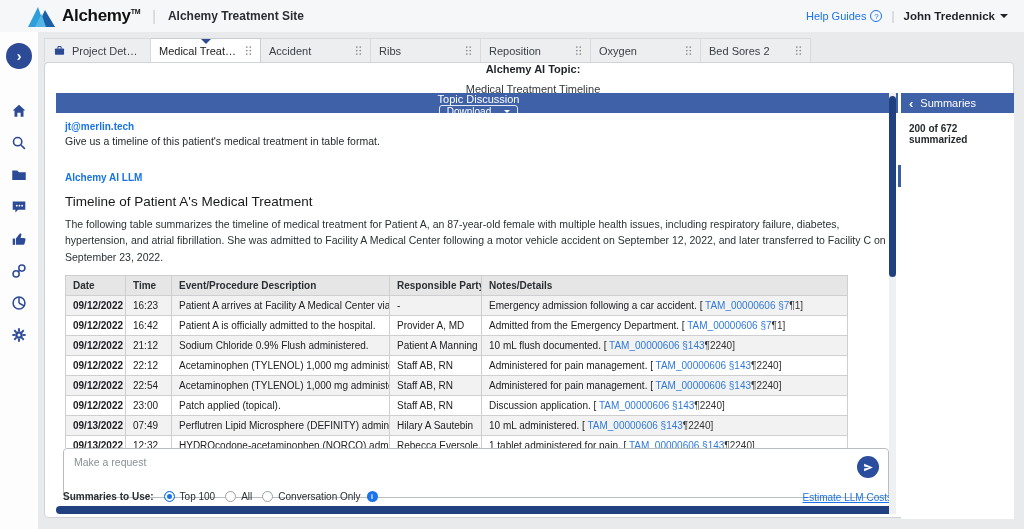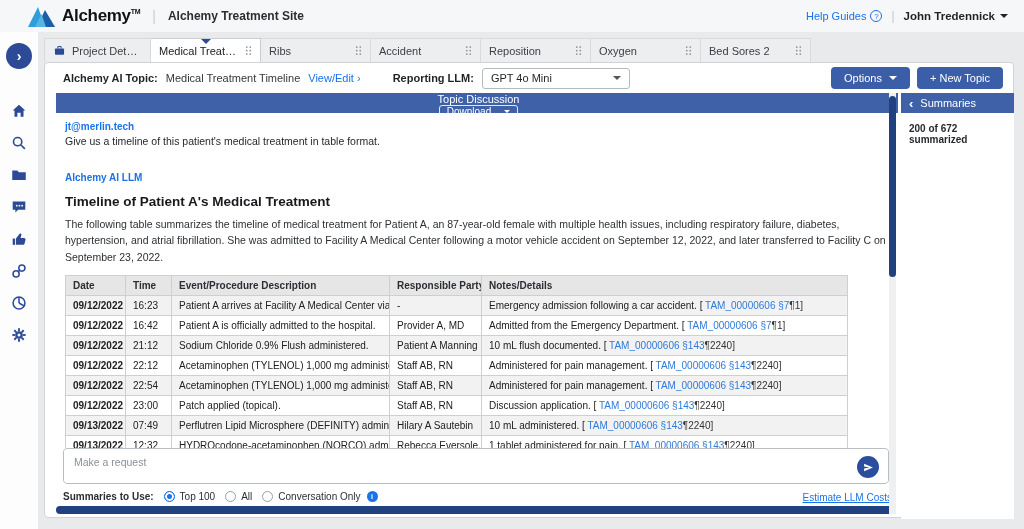--- a/index.html
+++ b/index.html
@@ -53,21 +53,21 @@
   .drag-dots{ display:flex; }
   .drag-dots svg{ width:7px; height:11px; display:block; }
   .tab-caret{ position:absolute; top:0; left:50%; transform:translateX(-50%);
     width:0; height:0; border-left:5px solid transparent; border-right:5px solid transparent;
     border-top:5px solid #2d4a97; }
   
   .card{
     position:absolute; left:44px; top:62px; width:970px; height:456px;
     background:#fff; border:1px solid #d0d4d8; border-radius:4px;
   }
-  .topic-row{ height:30px; display:flex; align-items:center; padding:0 10px 0 18px; font-size:11px; gap:8px; }
+  .topic-row{ height:30px; display:flex; align-items:center; padding:0 10px 0 18px; font-size:11px; gap:8px;flex-direction:column; }
   .topic-label{ font-weight:bold; color:#1f2328; }
   .topic-value{ color:#33383d; }
   .view-edit{ color:#1a73e8; cursor:pointer; margin-right:24px; }
   .llm-label{ font-weight:bold; color:#1f2328; }
   .llm-select{
     width:148px; height:21px; border:1px solid #b6bbbf; border-radius:3px; background:#fff;
     font-size:11px; color:#24282c; display:flex; align-items:center; padding:0 8px; position:relative; cursor:pointer;
   }
   .llm-select .caret-dn{ position:absolute; right:8px; color:#555; }
   .topic-actions{ margin-left:auto; display:flex; gap:7px; }
@@ -83,37 +83,37 @@
     display:flex; align-items:center; justify-content:space-between; padding:0 6px 0 9px;flex-direction:column;
   }
   .download-btn{ font-size:10px; color:#fff; background:transparent; border:1px solid rgba(255,255,255,.85);
     border-radius:3px; height:15px; padding:0 7px; display:flex; align-items:center; gap:13px; cursor:pointer;
     font-family:"Liberation Sans", sans-serif;justify-content:flex-end; }
   .download-btn .caret-dn{ border-left-width:3px; border-right-width:3px; border-top-width:3px; }
   .disc-body{ height:335px; overflow:hidden; padding:6px 8px 0 9px; position:relative; }
   .sender{ color:#1a73e8; font-size:10px; font-weight:bold; margin-top:2px; }
   .msg-text{ font-size:10.5px; color:#25292d; margin-top:3px; }
   .ai-sender{ margin-top:25px; }
-  .ai-heading{ font-size:13.5px; font-weight:bold; color:#17191c; margin-top:11px; }
+  .ai-heading{ font-size:13.5px; font-weight:normal; color:#17191c; margin-top:11px; }
   .ai-paragraph{ font-size:10.5px; color:#2c3136; line-height:1.55; margin-top:7px; width:824px; }
   .table-wrap{ margin-top:10px; height:205px; overflow:hidden; width:783px; }
   table.tl{ border-collapse:collapse; table-layout:fixed; width:782px; font-size:10px; }
   table.tl th, table.tl td{ border:1px solid #cfcfcf; padding:4px 7px; text-align:left; vertical-align:top;
     white-space:nowrap; overflow:hidden; }
   table.tl th{ background:#e6e6e6; font-weight:bold; color:#2b2f33; }
   table.tl tbody tr:nth-child(odd) td{ background:#f2f2f2; }
   table.tl tbody tr:nth-child(even) td{ background:#ffffff; }
   td.c-date{ font-weight:bold; }
   a.cite{ color:#2f7ad9; text-decoration:none; cursor:pointer; }
   .cite-tail{ color:#333; }
   .col-date{ width:60px; } .col-time{ width:46px; } .col-event{ width:218px; }
   .col-party{ width:92px; } .col-notes{ width:366px; }
   
   .request-box{
-    position:absolute; left:7px; top:355px; width:826px; height:36px;
+    position:absolute; left:7px; top:355px; width:826px; height:50px;
     border:1px solid #b9bdc2; border-radius:4px; background:#fff;
   }
   .request-input{
     position:absolute; left:0; top:0; width:100%; height:100%; border:none; outline:none; resize:none;
     font-family:"Liberation Sans", sans-serif; font-size:10.5px; color:#33383d; padding:7px 40px 0 10px;
     border-radius:4px;
   }
   .request-input::placeholder{ color:#8a9096; }
   .send-btn{
     position:absolute; right:9px; top:7px; width:22px; height:22px; border-radius:50%;
@@ -249,34 +249,34 @@
           <circle cx="2" cy="6" r="1" fill="#8d9296"></circle>
           <circle cx="2" cy="10" r="1" fill="#8d9296"></circle>
           <circle cx="6" cy="2" r="1" fill="#8d9296"></circle>
           <circle cx="6" cy="6" r="1" fill="#8d9296"></circle>
           <circle cx="6" cy="10" r="1" fill="#8d9296"></circle>
         </svg>
       </span>
       <span class="tab-caret"></span>
     </div>
     <div class="tab">
+      <span class="tab-label">Accident</span>
+      <span class="drag-dots">
+        <svg viewBox="0 0 8 12">
+          <circle cx="2" cy="2" r="1" fill="#8d9296"></circle>
+          <circle cx="2" cy="6" r="1" fill="#8d9296"></circle>
+          <circle cx="2" cy="10" r="1" fill="#8d9296"></circle>
+          <circle cx="6" cy="2" r="1" fill="#8d9296"></circle>
+          <circle cx="6" cy="6" r="1" fill="#8d9296"></circle>
+          <circle cx="6" cy="10" r="1" fill="#8d9296"></circle>
+        </svg>
+      </span>
+    </div>
+    <div class="tab">
       <span class="tab-label">Ribs</span>
-      <span class="drag-dots">
-        <svg viewBox="0 0 8 12">
-          <circle cx="2" cy="2" r="1" fill="#8d9296"></circle>
-          <circle cx="2" cy="6" r="1" fill="#8d9296"></circle>
-          <circle cx="2" cy="10" r="1" fill="#8d9296"></circle>
-          <circle cx="6" cy="2" r="1" fill="#8d9296"></circle>
-          <circle cx="6" cy="6" r="1" fill="#8d9296"></circle>
-          <circle cx="6" cy="10" r="1" fill="#8d9296"></circle>
-        </svg>
-      </span>
-    </div>
-    <div class="tab">
-      <span class="tab-label">Accident</span>
       <span class="drag-dots">
         <svg viewBox="0 0 8 12">
           <circle cx="2" cy="2" r="1" fill="#8d9296"></circle>
           <circle cx="2" cy="6" r="1" fill="#8d9296"></circle>
           <circle cx="2" cy="10" r="1" fill="#8d9296"></circle>
           <circle cx="6" cy="2" r="1" fill="#8d9296"></circle>
           <circle cx="6" cy="6" r="1" fill="#8d9296"></circle>
           <circle cx="6" cy="10" r="1" fill="#8d9296"></circle>
         </svg>
       </span>

